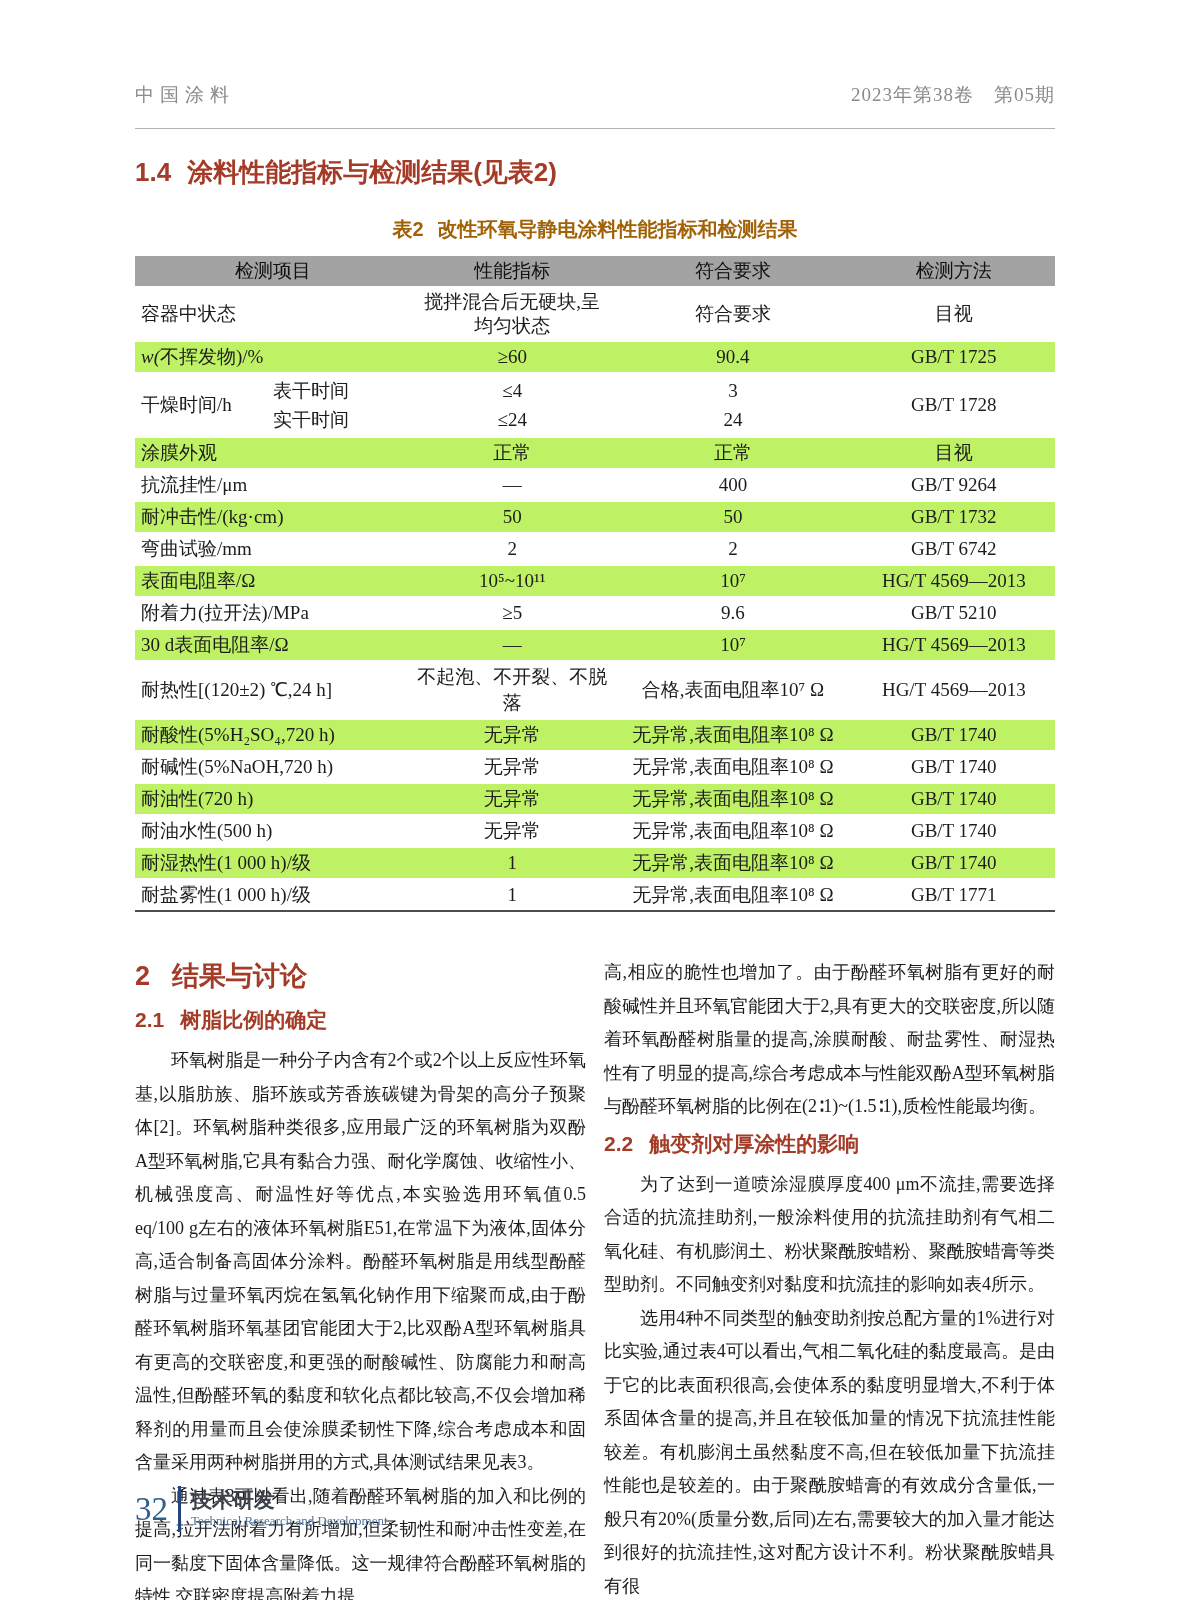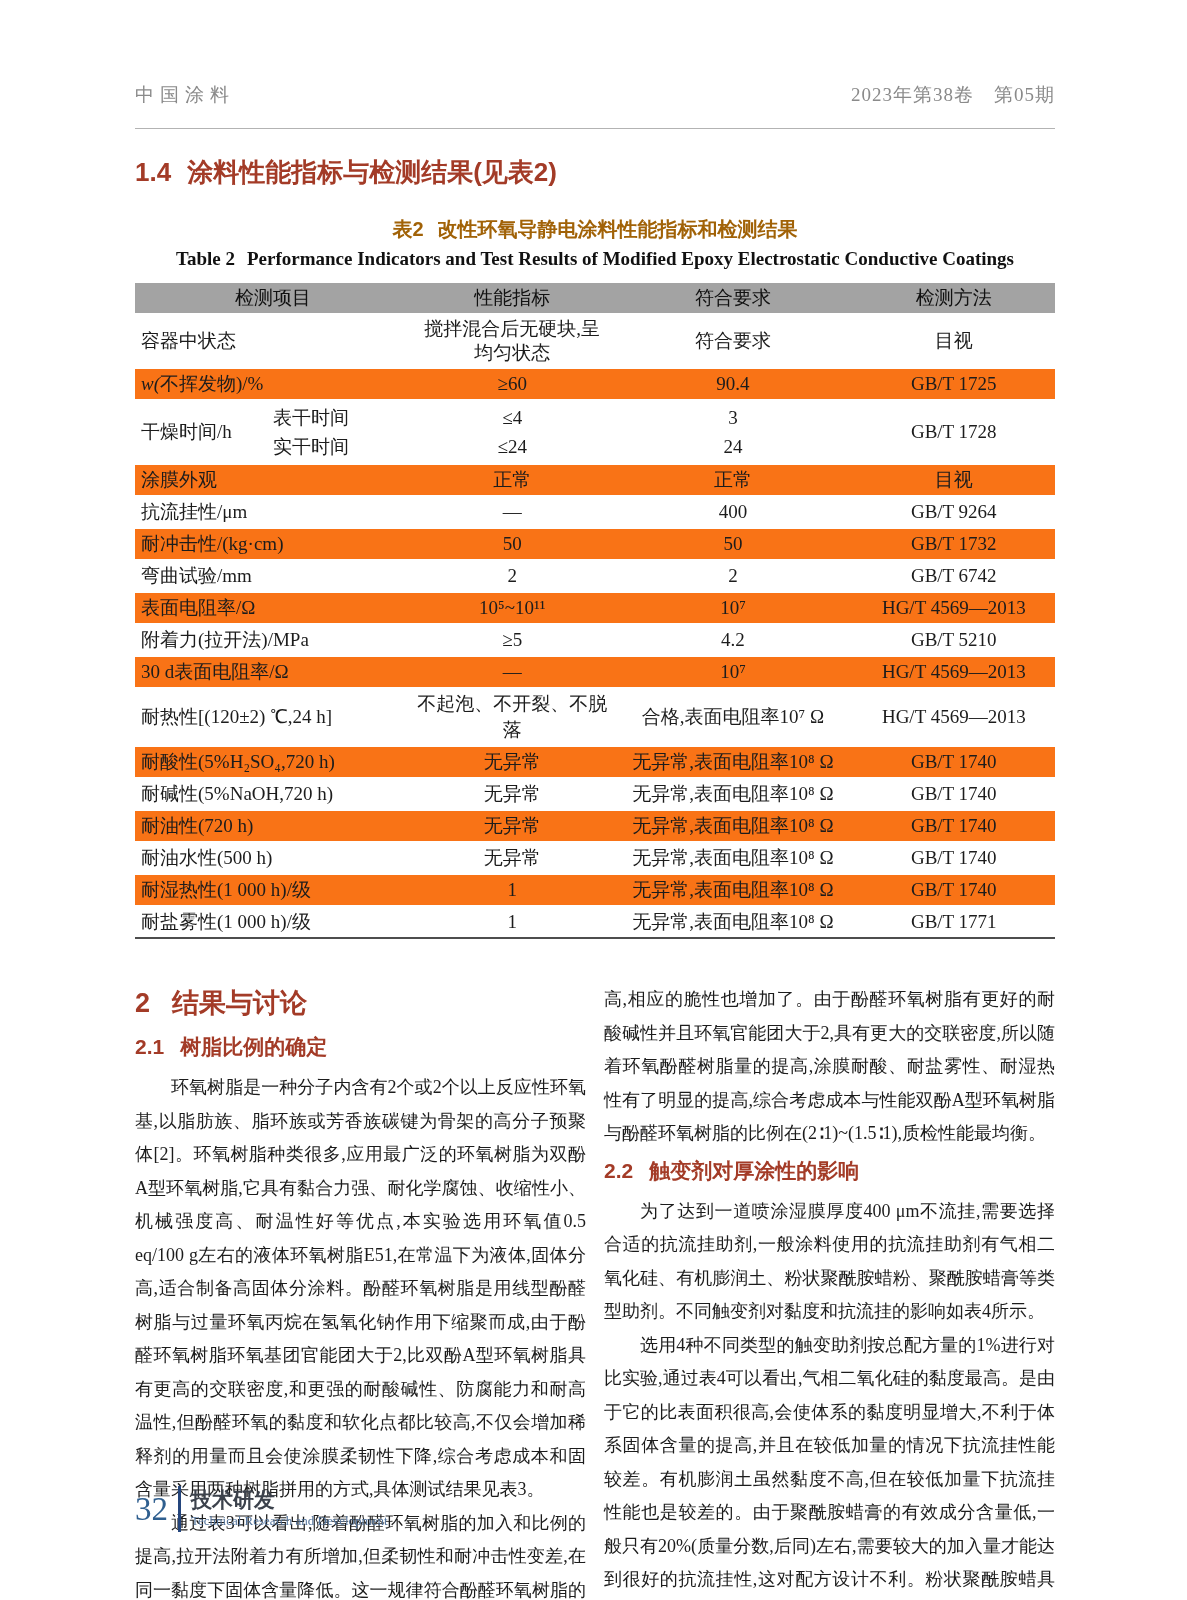--- a/index.html
+++ b/index.html
@@ -36,21 +36,21 @@
   table.perf {
     width:100%; margin-top:11px; border-collapse:collapse;
     font-size:19px; border-top:1px solid #999; border-bottom:2px solid #4d4d4d;
   }
   table.perf td, table.perf th { padding:2px 6px; font-weight:normal; vertical-align:middle; }
   table.perf th {
     background:#a3a3a3; height:31px; text-align:center; color:#111;
     border-top:2px solid #fff; border-bottom:2px solid #fff;
   }
   table.perf tr { height:29px; }
-  tr.shade td { background:#f97316; border-top:2px solid #fff; border-bottom:2px solid #fff;margin-top:8px; }
+  tr.shade td { background:#bef264; border-top:2px solid #fff; border-bottom:2px solid #fff;margin-top:8px; }
   td.c1 { text-align:left; padding-left:14px; width:30%; }
   td.c2 { text-align:center; width:22%; }
   td.c3 { text-align:center; width:26%; }
   td.c4 { text-align:center; width:22%; }
   tr.row-tall { height:54px; }
   tr.row-double { height:60px; }
   td.c2 .wrapcell { display:inline-block; max-width:205px; line-height:24px; }
   .split { display:flex; align-items:center; }
   .split .split-item { flex:0 0 50%; }
   .split .sub-labels { flex:1; }
@@ -96,23 +96,20 @@
     <span class="journal">中国涂料</span>
     <span class="issue">2023年第38卷　第05期</span>
   </div>
 
   <div class="h-1-4">
     <span class="num">1.4</span><span>涂料性能指标与检测结果(见表2)</span>
   </div>
 
   <div class="cap-zh">
     <span class="cap-label">表2</span><span>改性环氧导静电涂料性能指标和检测结果</span>
-  </div>
-  <div class="cap-en">
-    <span class="cap-label">Table 2</span><span>Performance Indicators and Test Results of Modified Epoxy Electrostatic Conductive Coatings</span>
   </div>
 
   <table class="perf">
     <thead>
       <tr>
         <th>检测项目</th>
         <th>性能指标</th>
         <th>符合要求</th>
         <th>检测方法</th>
       </tr>
@@ -176,21 +173,21 @@
       </tr>
       <tr class="shade">
         <td class="c1">表面电阻率/Ω</td>
         <td class="c2">10⁵~10¹¹</td>
         <td class="c3">10⁷</td>
         <td class="c4">HG/T 4569—2013</td>
       </tr>
       <tr>
         <td class="c1">附着力(拉开法)/MPa</td>
         <td class="c2">≥5</td>
-        <td class="c3">4.2</td>
+        <td class="c3">9.6</td>
         <td class="c4">GB/T 5210</td>
       </tr>
       <tr class="shade">
         <td class="c1">30 d表面电阻率/Ω</td>
         <td class="c2">—</td>
         <td class="c3">10⁷</td>
         <td class="c4">HG/T 4569—2013</td>
       </tr>
       <tr>
         <td class="c1">耐热性[(120±2) ℃,24 h]</td>

